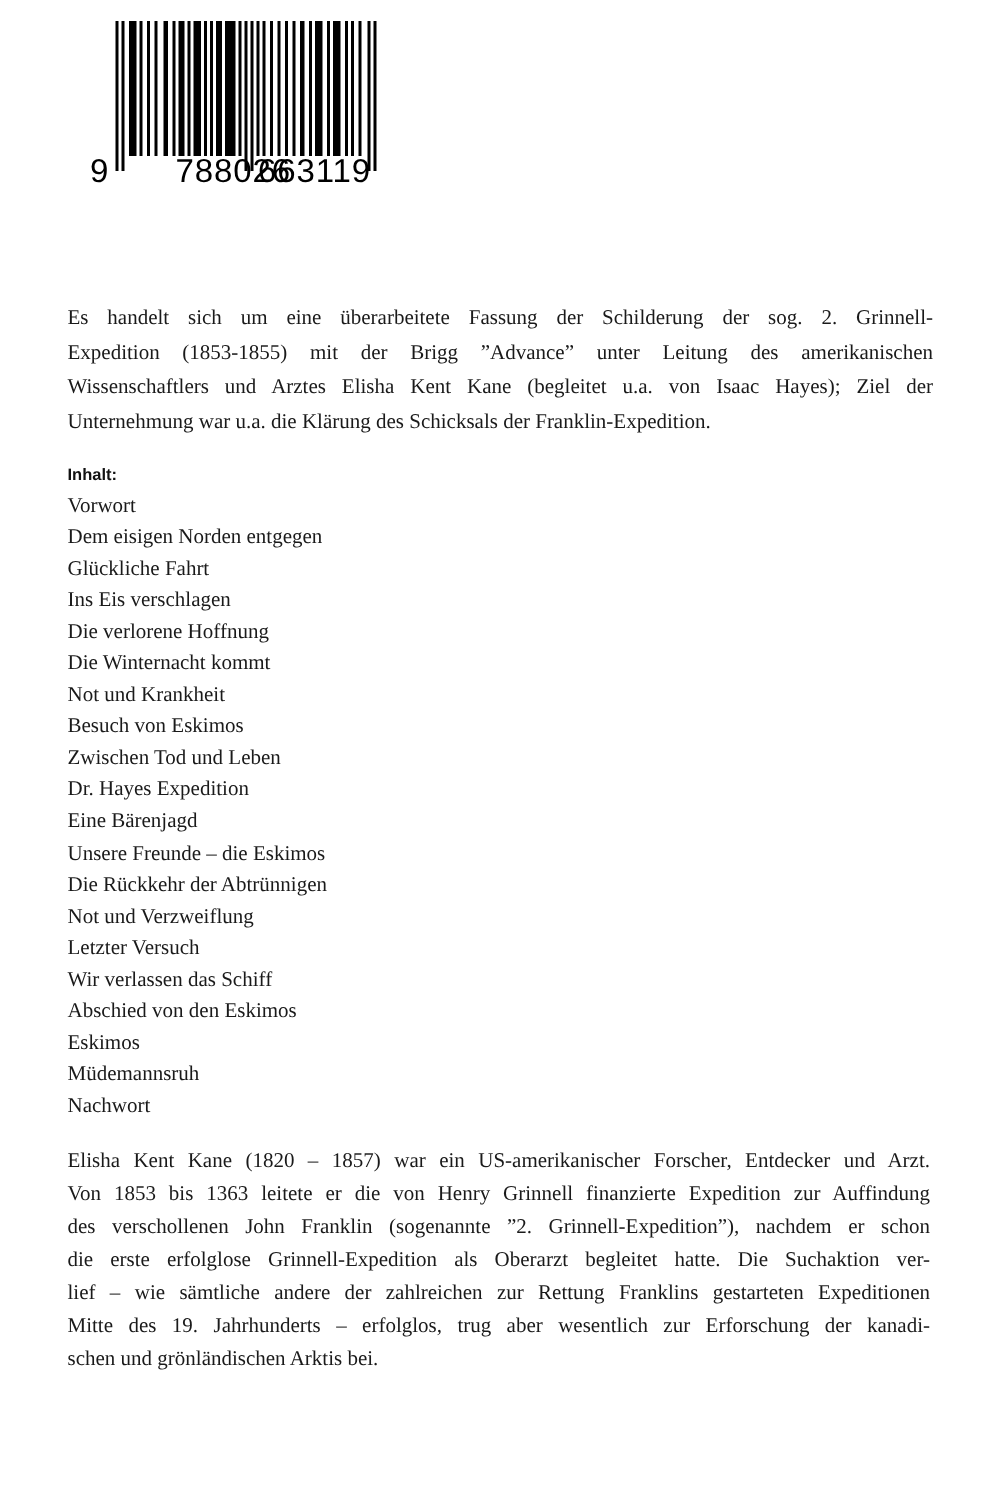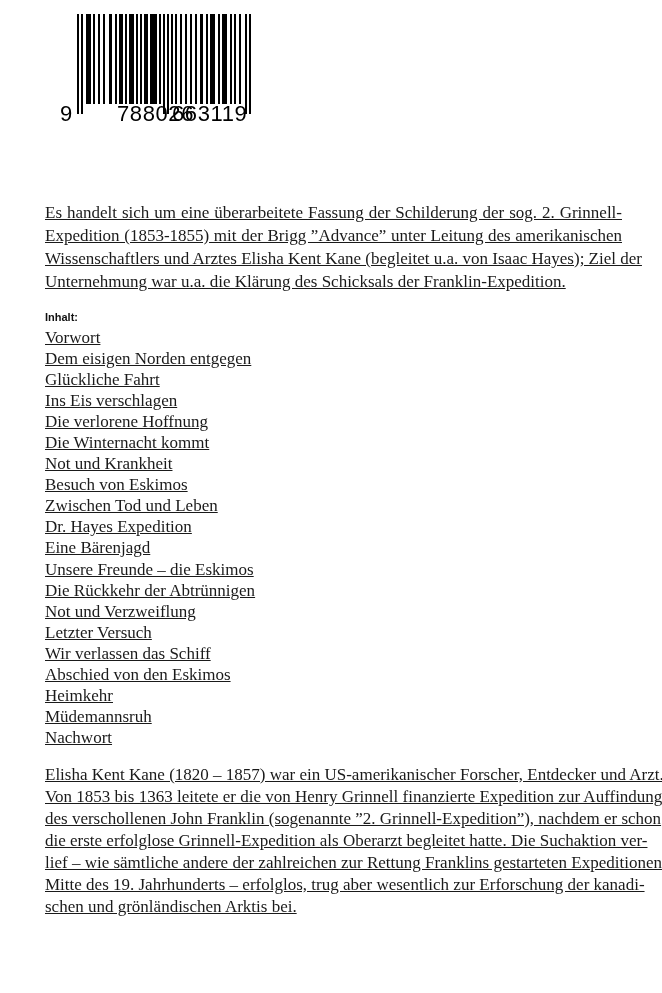--- a/index.html
+++ b/index.html
@@ -47,23 +47,22 @@
       top: 0;
       margin-left: 48px;
     }
     .barcode-digits .d-right {
       position: absolute;
       left: 112px;
       top: 0;
     }
     .serif-text {
       font-family: "Liberation Serif", serif;
-      font-size: 17px;
+      font-size: 14px;
       color: #1a1a1a;
-      text-decoration: underline;
     }
     .intro {
       position: absolute;
       left: 45px;
       top: 201px;
       width: 577px;
       line-height: 23px;
       text-align: justify;
       margin: 0;
     }
@@ -194,21 +193,21 @@
   <li>Besuch von Eskimos</li>
   <li>Zwischen Tod und Leben</li>
   <li>Dr. Hayes Expedition</li>
   <li>Eine Bärenjagd</li>
   <li>Unsere Freunde – die Eskimos</li>
   <li>Die Rückkehr der Abtrünnigen</li>
   <li>Not und Verzweiflung</li>
   <li>Letzter Versuch</li>
   <li>Wir verlassen das Schiff</li>
   <li>Abschied von den Eskimos</li>
-  <li>Heimkehr</li>
+  <li>Eskimos</li>
   <li>Müdemannsruh</li>
   <li>Nachwort</li>
 </ul>
 
 <p class="bio serif-text">
   <span class="line">Elisha Kent Kane (1820 – 1857) war ein US-amerikanischer Forscher, Entdecker und Arzt.</span>
   <span class="line">Von 1853 bis 1363 leitete er die von Henry Grinnell finanzierte Expedition zur Auffindung</span>
   <span class="line">des verschollenen John Franklin (sogenannte ”2. Grinnell-Expedition”), nachdem er schon</span>
   <span class="line">die erste erfolglose Grinnell-Expedition als Oberarzt begleitet hatte. Die Suchaktion ver-</span>
   <span class="line">lief – wie sämtliche andere der zahlreichen zur Rettung Franklins gestarteten Expeditionen</span>

